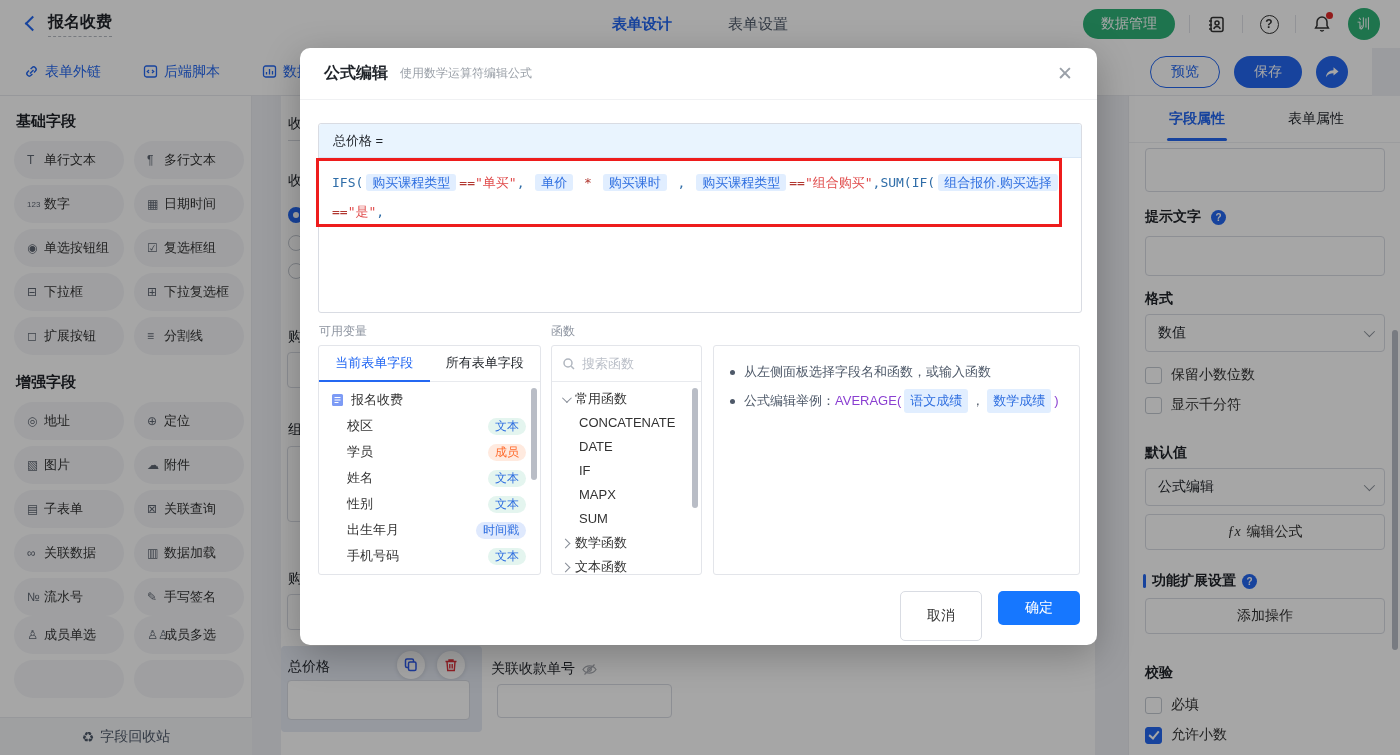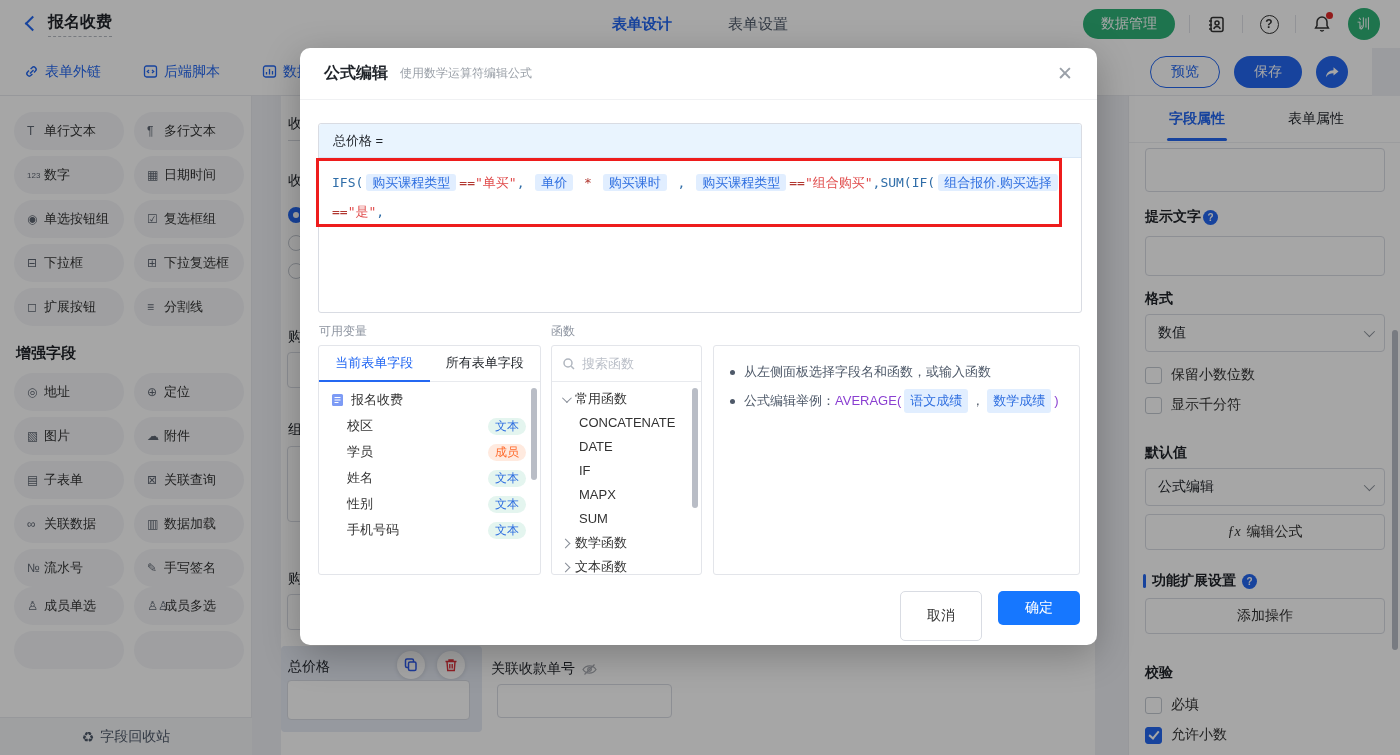--- a/index.html
+++ b/index.html
@@ -52,21 +52,21 @@
   .circ-btn { position:absolute; top:5px; width:28px; height:28px; background:#fff; border-radius:50%; box-shadow:0 1px 4px rgba(0,0,0,.12); display:flex; align-items:center; justify-content:center; cursor:pointer; }
   .fld2-label { position:absolute; left:239px; top:14px; font-size:14px; color:#1f2329; display:flex; align-items:center; gap:6px; }
   .real-input { position:absolute; background:#fff; border:1px solid #d9dce3; border-radius:4px; font:13px "Liberation Sans",sans-serif; padding:0 8px; }
 
   
   .right-panel { position:absolute; left:1128px; top:96px; width:272px; height:659px; background:#fff; border-left:1px solid #e8eaee; z-index:1; }
   .rp-tab { position:absolute; top:14px; font-size:14px; cursor:pointer; color:#1f2329; }
   .rp-tab.active { color:#2468f2; font-weight:bold; }
   .rp-underline { position:absolute; left:38px; top:42px; width:60px; height:3px; background:#2468f2; border-radius:2px; }
   .rp-divider { position:absolute; left:0; top:46px; width:272px; height:1px; background:#eef0f3; }
-  .rp-label { position:absolute; font-size:14px; font-weight:bold; color:#1f2329; display:flex; align-items:center; gap:2px;justify-content:space-between; }
+  .rp-label { position:absolute; font-size:14px; font-weight:bold; color:#1f2329; display:flex; align-items:center; gap:10px;justify-content:space-between; }
   .rp-box { position:absolute; left:16px; width:240px; background:#fff; border:1px solid #d9dce3; border-radius:4px; }
   .rp-select { position:absolute; left:16px; width:240px; height:38px; border:1px solid #d9dce3; border-radius:4px; display:flex; align-items:center; padding:0 12px; font-size:14px; color:#1f2329; cursor:pointer; }
   .rp-select .car { margin-left:auto; }
   .car { width:8px; height:8px; border-right:1.6px solid #8a9099; border-bottom:1.6px solid #8a9099; transform:rotate(45deg) translateY(-2px); }
   .cb-row { position:absolute; left:16px; display:flex; align-items:center; gap:9px; font-size:14px; color:#333; cursor:pointer; }
   .cb { width:17px; height:17px; border:1.5px solid #c4c9d1; border-radius:3px; background:#fff; position:relative; }
   .cb.on { background:#2468f2; border-color:#2468f2; }
   .cb.on::after { content:""; position:absolute; left:5px; top:1.5px; width:4px; height:8px; border-right:2px solid #fff; border-bottom:2px solid #fff; transform:rotate(40deg); }
   .rp-btn { position:absolute; left:16px; width:240px; height:36px; background:#fff; border:1px solid #d9dce3; border-radius:4px; font-size:14px; color:#333; cursor:pointer; display:flex; align-items:center; justify-content:center; gap:6px; }
   .sec-hdr { position:absolute; left:14px; display:flex; align-items:center; gap:6px; font-size:14px; font-weight:bold; }
@@ -187,20 +187,21 @@
           <svg width="16" height="16" viewBox="0 0 16 16">
             <path d="M9.5 3.2l5 4.2-5 4.2V9.2c-3.6 0-6 1.4-7.5 4 .3-4.2 2.9-6.8 7.5-7V3.2z" fill="#fff"></path>
           </svg>
         </span>
     </button>
   </div>
 </div>
 
 <aside class="left-sb">
   <div id="sb-sections">
+      <div class="sb-title">基础字段</div>
       <div class="pill-grid">
         <div class="pill">
           <span class="pic">T</span>
           <span>单行文本</span>
         </div>
         <div class="pill">
           <span class="pic">¶</span>
           <span>多行文本</span>
         </div>
         <div class="pill">
@@ -453,20 +454,24 @@
         </div>
         <div class="var-row child">
           <span>姓名</span>
           <span class="badge b-text">文本</span>
         </div>
         <div class="var-row child">
           <span>性别</span>
           <span class="badge b-text">文本</span>
         </div>
         <div class="var-row child">
+          <span>出生年月</span>
+          <span class="badge b-time">时间戳</span>
+        </div>
+        <div class="var-row child">
           <span>手机号码</span>
           <span class="badge b-text">文本</span>
         </div>
       </div>
     <div class="scroll-thumb" style="right:3px;top:42px;width:6px;height:92px;"></div>
   </div>
 
   <div class="m-panel" style="left:413px;width:367px;padding:15px 14px;">
     <div class="hint-line">
       <span class="dot"></span>

